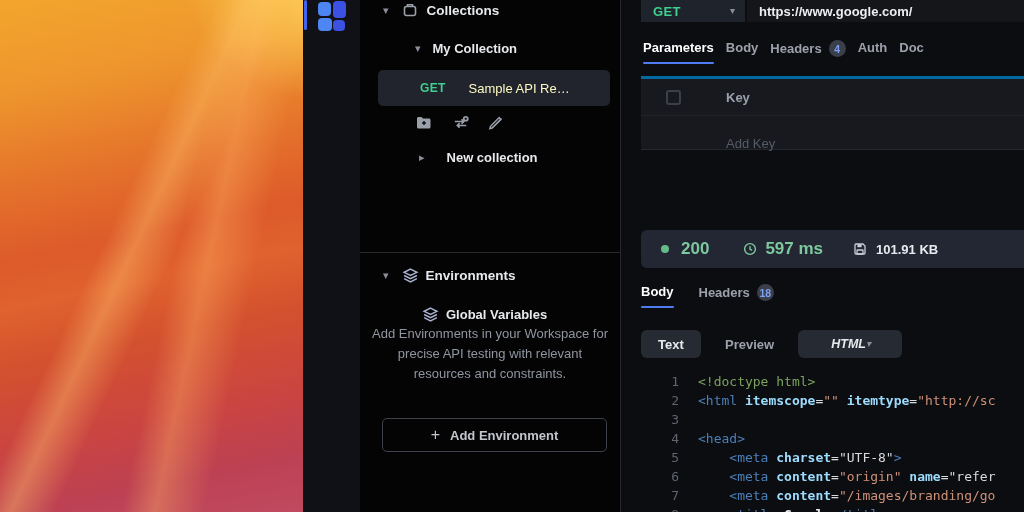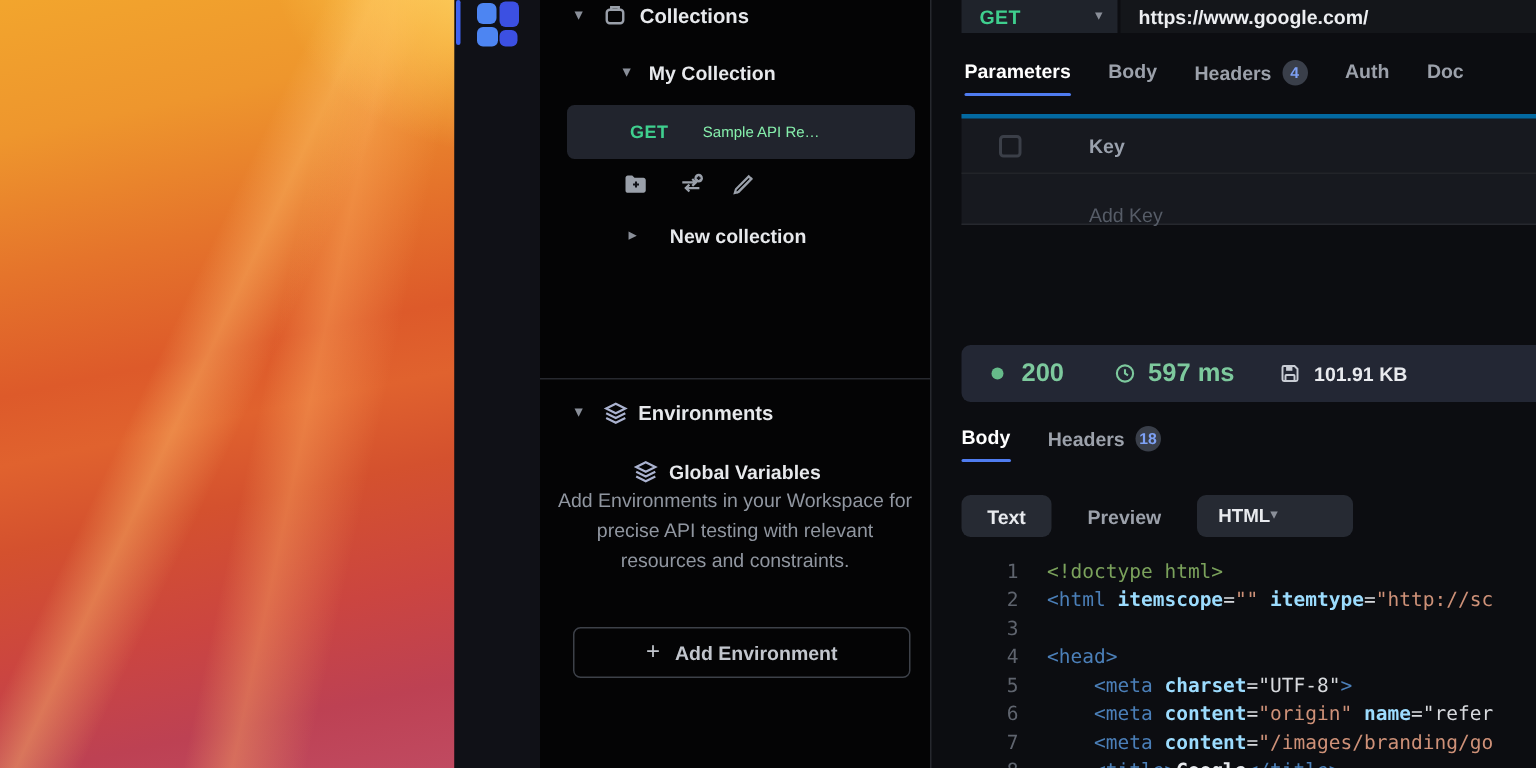--- a/index.html
+++ b/index.html
@@ -32,21 +32,21 @@
   .row { position:absolute; display:flex; align-items:center; }
   .caret { color:#8a8f99; font-size:11px; line-height:1; }
   .tree-label { font-size:13px; color:#e7e9ec; }
   .tree-label.bold { font-weight:700; font-size:13.5px; }
   .icon16 { width:16px; height:16px; display:inline-block; }
   .icon-gray { color:#9aa0aa; }
   .icon-lav { color:#aab2cf; }
 
   .req-row { position:absolute; left:18px; top:70px; width:232px; height:36px; background:#21242d; border-radius:5px; display:flex; align-items:center; }
   .method-get { color:#3fcf8e; font-weight:700; font-size:12px; letter-spacing:.3px; }
-  .req-name { color:#86efac; font-size:10px; }
+  .req-name { color:#fef9c3; font-size:13px; }
 
   .icons-row { position:absolute; left:0; top:113px; width:260px; height:26px; }
   .icons-row span { position:absolute; top:1px; }
 
   .divider-h { position:absolute; left:0; top:252px; width:260px; height:1px; background:#27292f; }
 
   .env-hint { position:absolute; left:10px; top:324px; width:240px; text-align:center;
               color:#9096a0; font-size:13px; line-height:20px; }
   .add-env-btn { position:absolute; left:22px; top:418px; width:225px; height:34px;
                  border:1px solid #3d4149; border-radius:5px; background:transparent;
@@ -57,21 +57,21 @@
   
   .reqpanel { position:absolute; left:620px; top:0; width:404px; height:512px; background:#0c0d11; border-left:1px solid #26282e; color:#e7e9ec; }
 
   .method-box { position:absolute; left:20px; top:0; width:104px; height:22px; background:#1f232b;
                 display:flex; align-items:center; justify-content:space-between; padding:0 10px 0 12px; }
   .method-box .caret { font-size:10px; }
   .url-box { position:absolute; left:126px; top:0; right:0; height:22px; background:#14161a;
              display:flex; align-items:center; padding-left:12px; }
   .url-text { color:#eceef1; font-size:13px; font-weight:600; }
 
-  .tabs { position:absolute; display:flex; gap:25px; align-items:flex-start; }
+  .tabs { position:absolute; display:flex; gap:12px; align-items:flex-start; }
   .req-tabs { left:22px; top:40px; height:27px; }
   .tab { position:relative; font-size:13px; font-weight:600; color:#9ca1ab; padding-bottom:9px; cursor:pointer; display:flex; align-items:center; gap:7px; }
   .tab.active { color:#fff; }
   .tab.active::after { content:""; position:absolute; left:0; right:0; bottom:0; height:2.5px; border-radius:2px; background:#4f7cf0; }
   .badge { width:17px; height:17px; border-radius:50%; background:#3a3f4a; color:#7ea1f5;
            font-size:10.5px; font-weight:700; display:flex; align-items:center; justify-content:center; }
 
   .params-table { position:absolute; left:20px; top:76px; right:0; height:74px; background:#17191f;
                   border-top:3px solid #0369a1; border-bottom:1px solid #26282e; }
   .pt-header { position:absolute; left:0; top:0; right:0; height:37px; border-bottom:1px solid #222429; display:flex; align-items:center; }
@@ -87,21 +87,21 @@
   .status-white { color:#e8eaee; font-size:13px; font-weight:700; }
   .sicon { display:inline-flex; }
 
   .resp-tabs { left:20px; top:284px; height:27px; gap:25px; }
 
   .view-row { position:absolute; left:20px; top:330px; height:28px; display:flex; align-items:center; gap:24px; }
   .text-btn { height:28px; min-width:60px; padding:0 16px; background:#262a33; border:none; border-radius:6px;
               color:#e8eaee; font-size:13px; font-weight:700; font-family:inherit; cursor:pointer; }
   .preview-lbl { color:#9ca1ab; font-size:13px; font-weight:600; cursor:pointer; }
   .html-select { height:28px; width:104px; background:#262a33; border-radius:6px; display:flex; align-items:center;
-                 justify-content:flex-start; padding:0 12px 0 14px; cursor:pointer; }
+                 justify-content:center; padding:0 12px 0 14px; cursor:pointer;font-style:italic; }
   .html-select .lbl { color:#e8eaee; font-size:12.5px; font-weight:700; }
   .html-select .caret { font-size:10px; }
 
   .code { position:absolute; left:0; top:372px; right:0; bottom:0; overflow:hidden;
           font-family:"DejaVu Sans Mono", monospace; font-size:13px; line-height:19px; }
   .code-line { white-space:pre; }
   .ln { display:inline-block; width:58px; text-align:right; color:#5f646e; }
   .lc { margin-left:19px; }
   .tk-green { color:#7ba25c; }
   .tk-tag   { color:#4b7fb8; }

